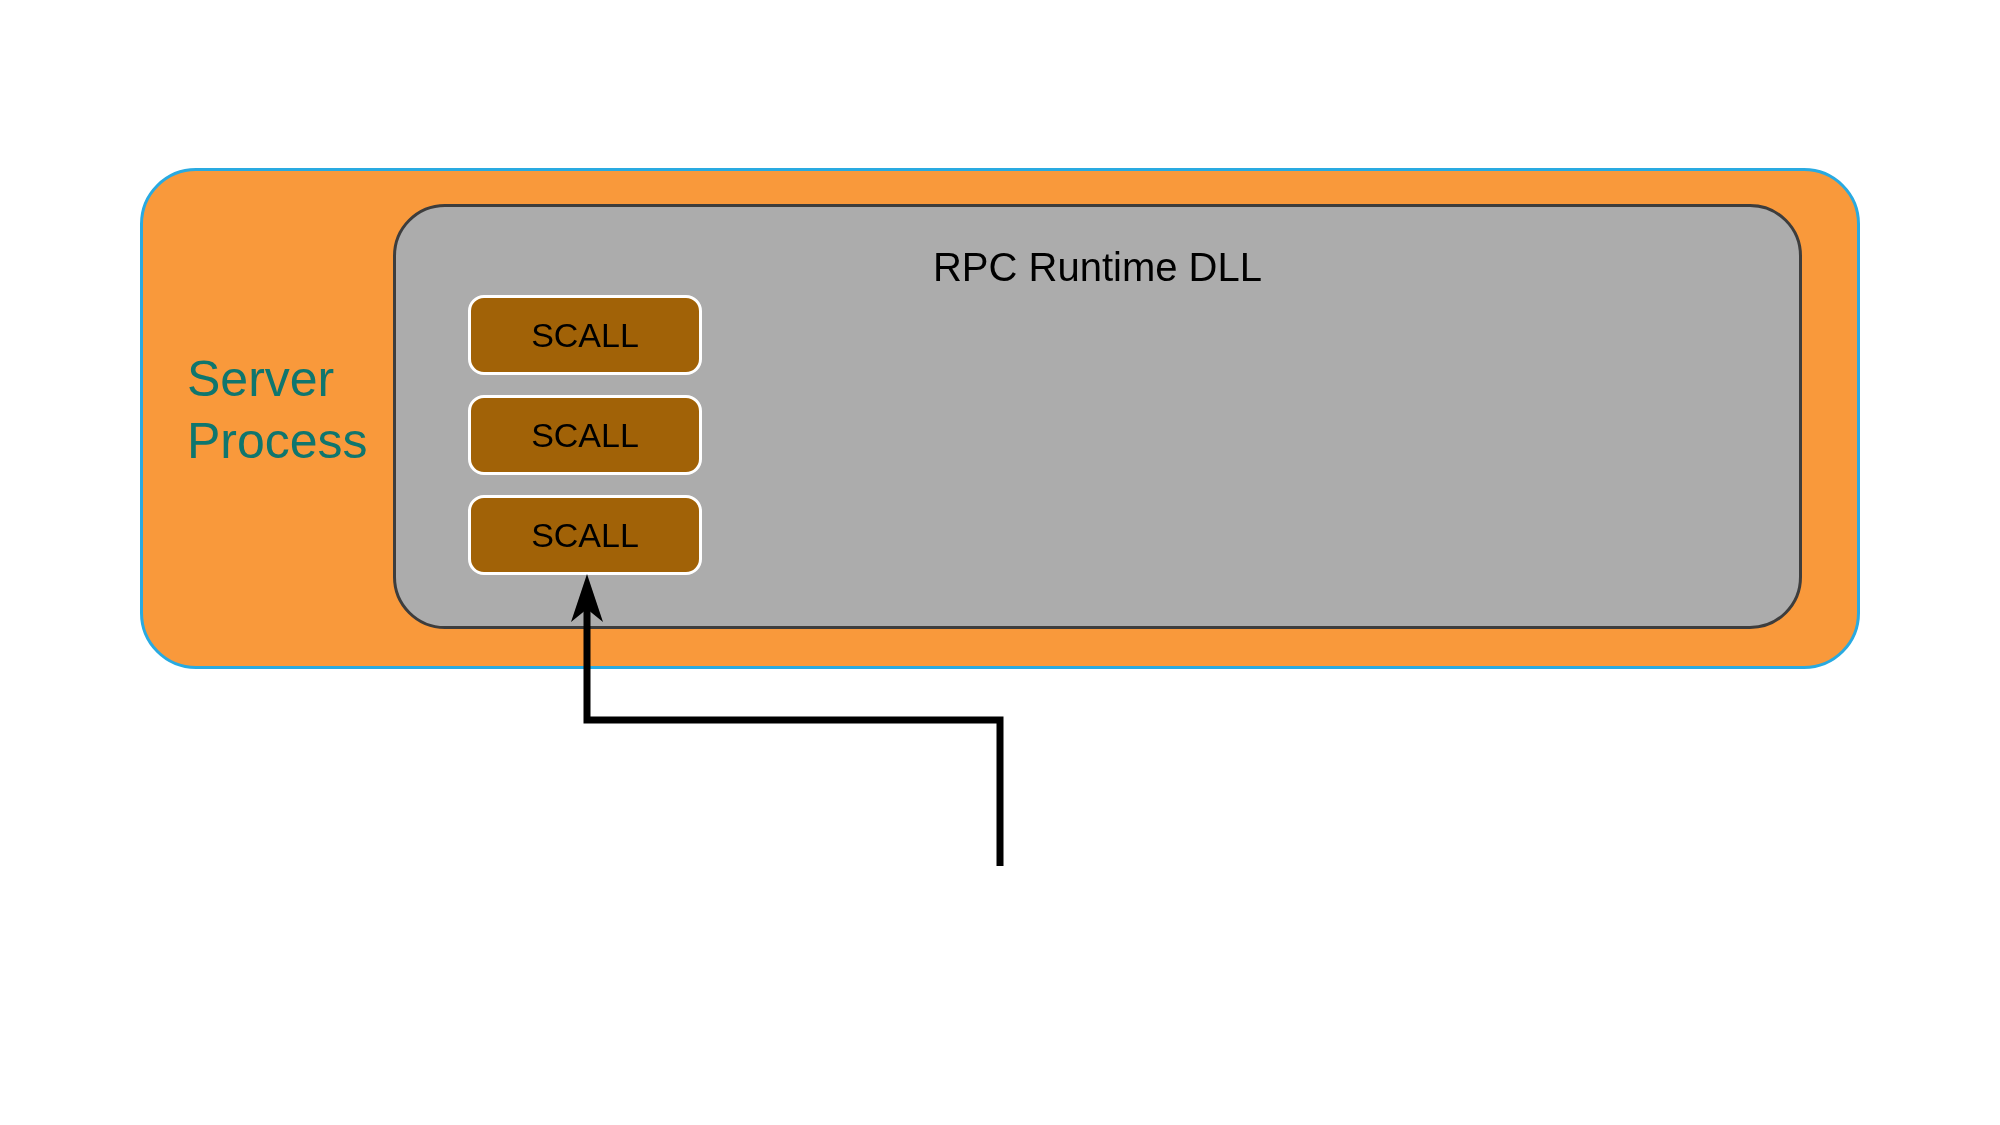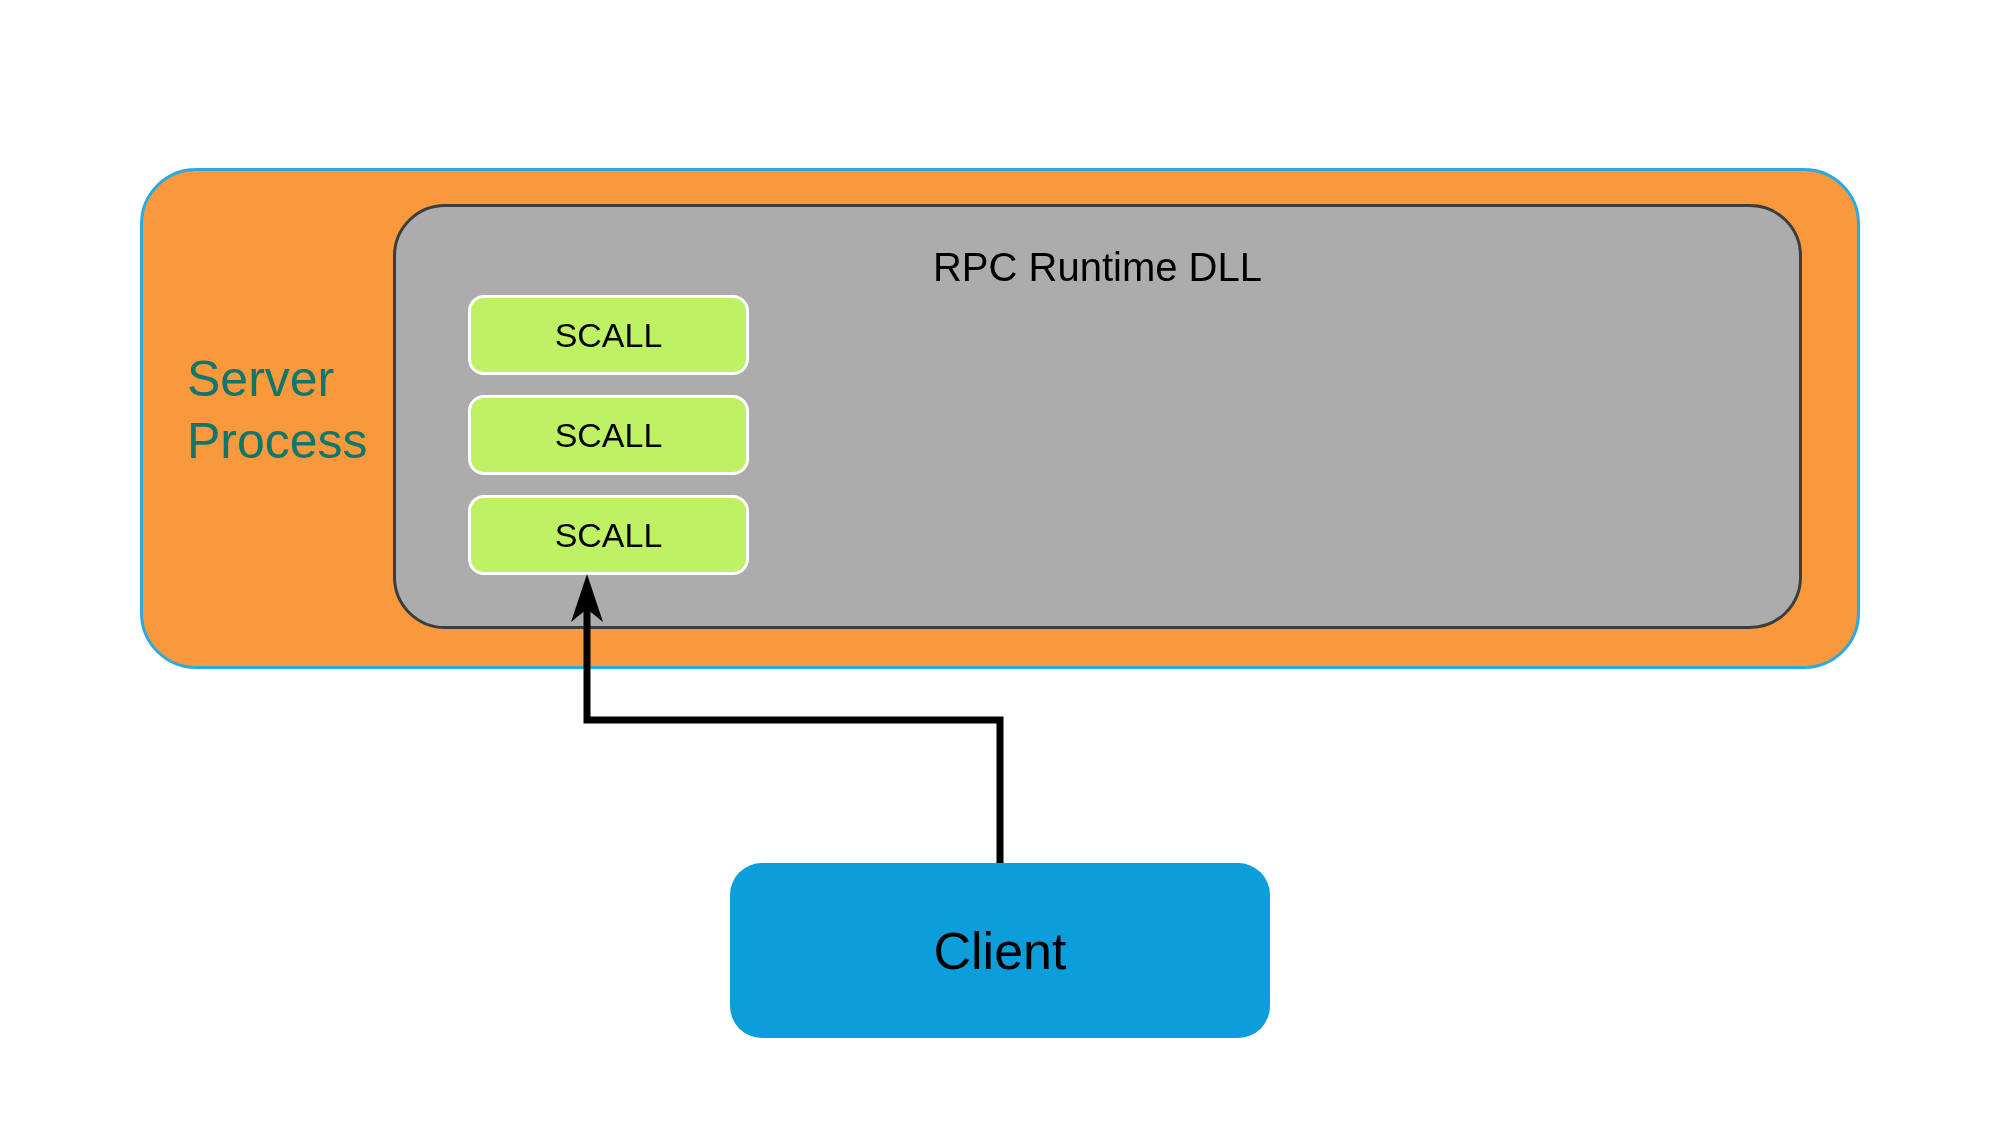--- a/index.html
+++ b/index.html
@@ -53,23 +53,23 @@
     left: 393px;
     top: 245px;
     width: 1409px;
     text-align: center;
     font-size: 40px;
     color: #000000;
   }
   .scall-box {
     position: absolute;
     left: 468px;
-    width: 281px;
+    width: 234px;
     height: 80px;
-    background: #bef264;
+    background: #a16207;
     border: 3px solid #ffffff;
     border-radius: 16px;
     box-sizing: border-box;
     display: flex;
     align-items: center;
     justify-content: center;
     font-size: 34px;
     color: #000000;
   }
   .scall-1 { top: 295px; }
@@ -115,15 +115,14 @@
 
   <div class="scall-box scall-2">SCALL</div>
 
   <div class="scall-box scall-3">SCALL</div>
 
   <svg class="arrow-overlay" viewBox="0 0 2000 1125">
     <path d="M 1000 866 L 1000 720 L 587 720 L 587 604" fill="none" stroke="#000000" stroke-width="7" stroke-linejoin="miter" stroke-linecap="butt"></path>
     <polygon points="587,574 603,622 587,609 571,622" fill="#000000"></polygon>
   </svg>
 
-  <div class="client-box">Client</div>
 
 </div>
 
 </body></html>

